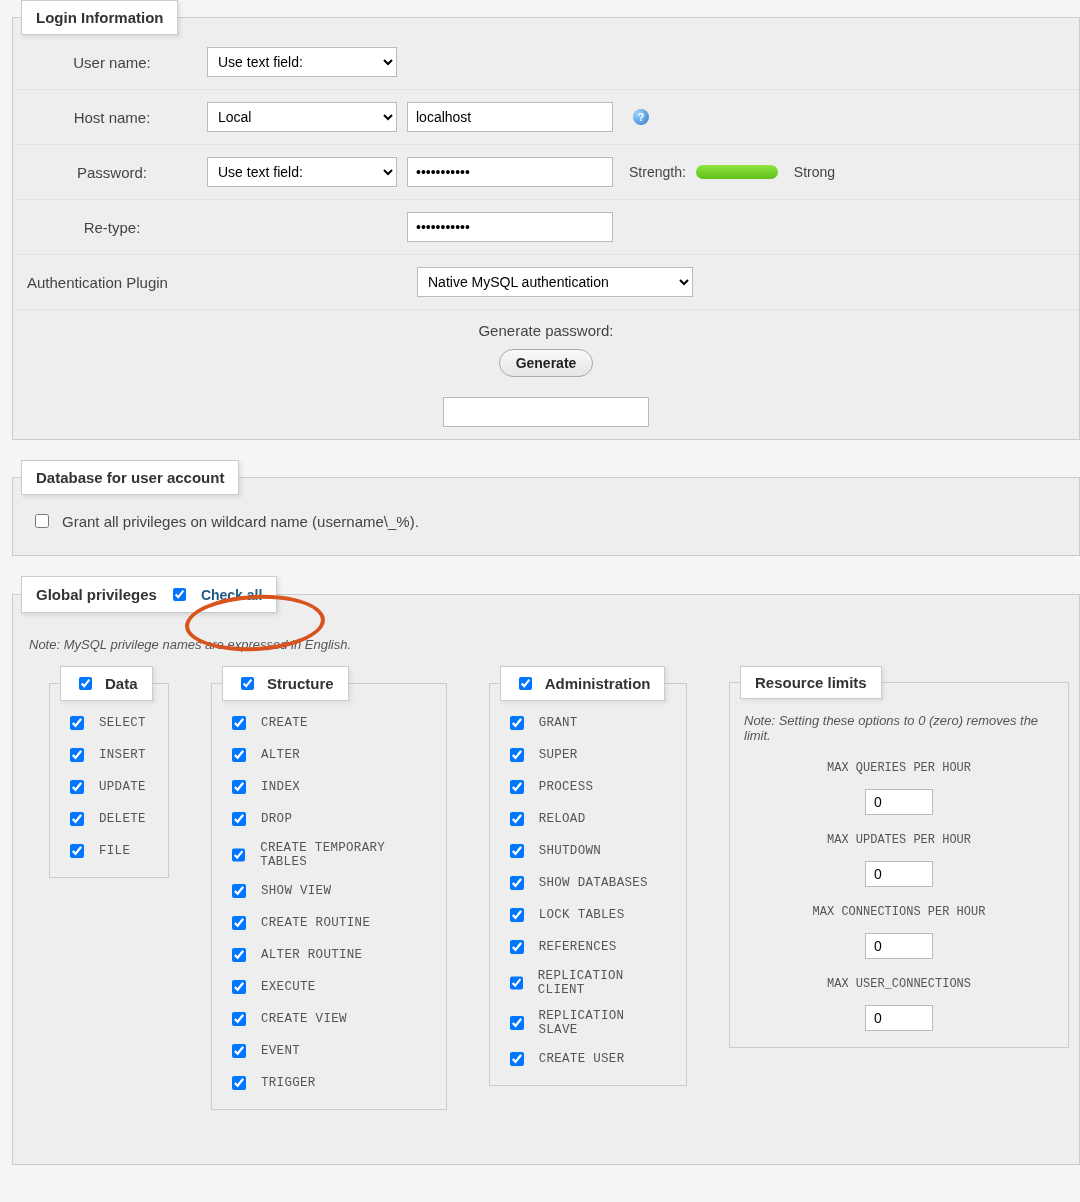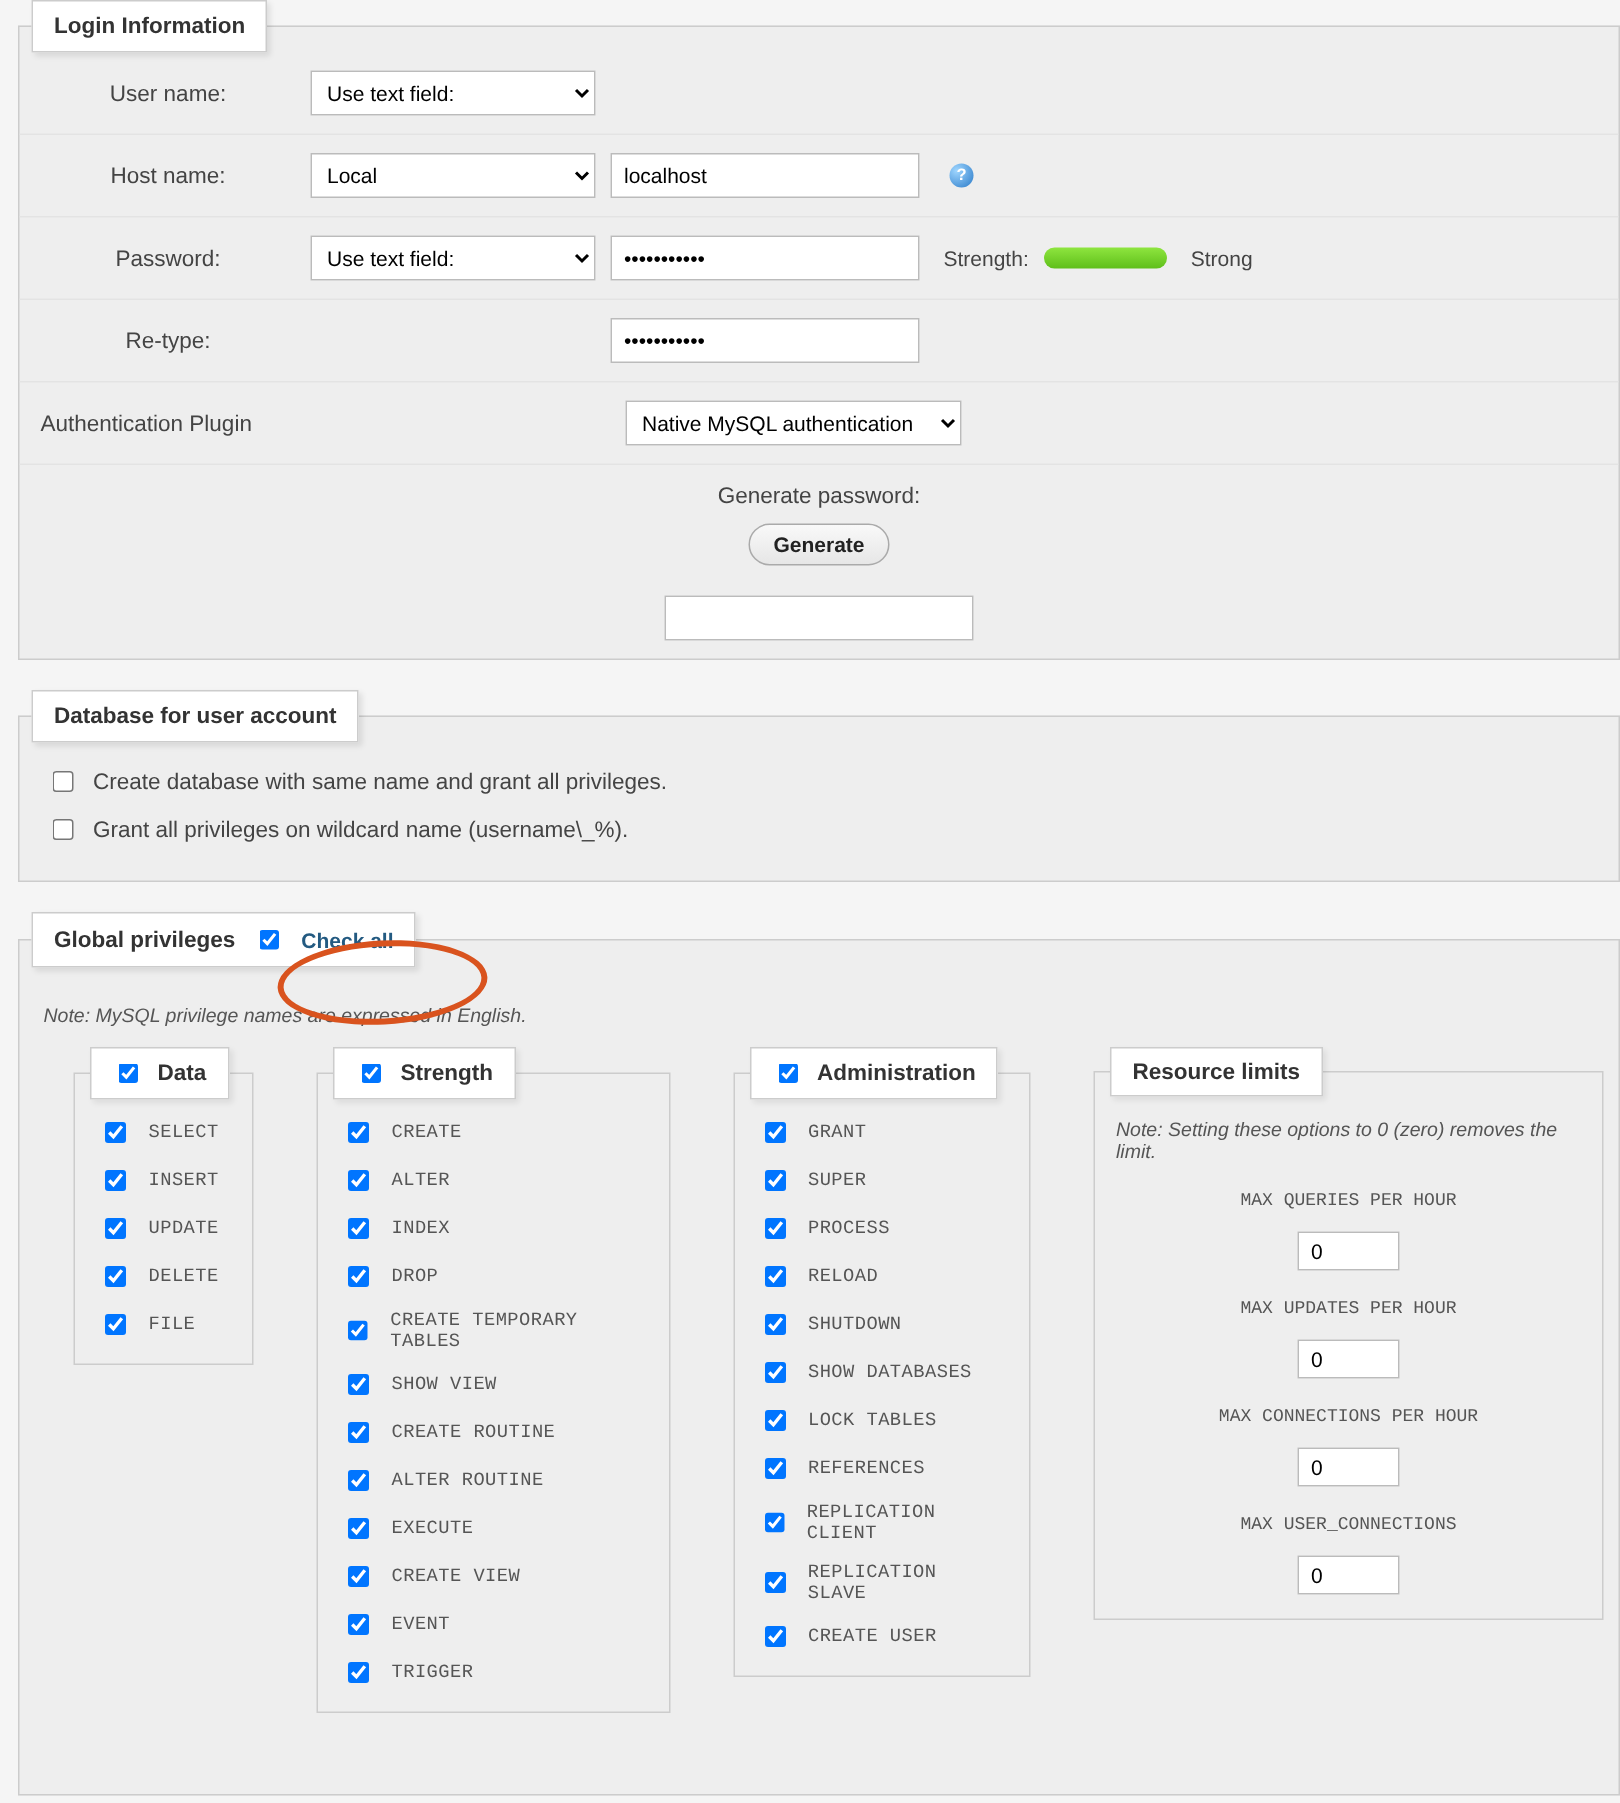--- a/index.html
+++ b/index.html
@@ -230,40 +230,36 @@
   </div>
 
   <div class="form-row">
     <div class="form-label">Re-type:</div>
     <div style="width:190px"></div>
     <input type="password" value="•••••••••••" style="">
   </div>
 
   <div class="form-row">
     <div class="form-label" style="text-align:left;width:380px;padding-left:0">Authentication Plugin</div>
-    <select style="width:224px">
+    <select style="width:276px">
       <option>Native MySQL authentication</option>
     </select>
   </div>
 
   <div class="form-row">
     <div class="form-label">Generate password:</div>
     <button class="btn">Generate</button>
     <div style="width:86px"></div>
     <input type="text" value="" style="">
   </div>
 </fieldset>
 
 <fieldset>
   <legend>Database for user account</legend>
   <div class="db-options">
-    <label class="chk-line">
-      <input type="checkbox" style="">
-      <span>Create database with same name and grant all privileges.</span>
-    </label>
     <label class="chk-line">
       <input type="checkbox" style="">
       <span>Grant all privileges on wildcard name (username\_%).</span>
     </label>
   </div>
 </fieldset>
 
 <fieldset class="privs-fieldset">
   <legend class="legend-inline" style="position:relative;">
     <span>Global privileges</span>
@@ -303,21 +299,21 @@
           <label class="priv-item">
             <input type="checkbox" checked="" style="">
             <span>FILE</span>
           </label>
         </div>
     </fieldset>
 
     <fieldset class="priv-box" style="min-width:210px;">
       <legend>
         <input type="checkbox" checked="" style="">
-        <span>Strength</span>
+        <span>Structure</span>
       </legend>
       <div class="priv-list" id="structure-list">
           <label class="priv-item">
             <input type="checkbox" checked="" style="">
             <span>CREATE</span>
           </label>
           <label class="priv-item">
             <input type="checkbox" checked="" style="">
             <span>ALTER</span>
           </label>

